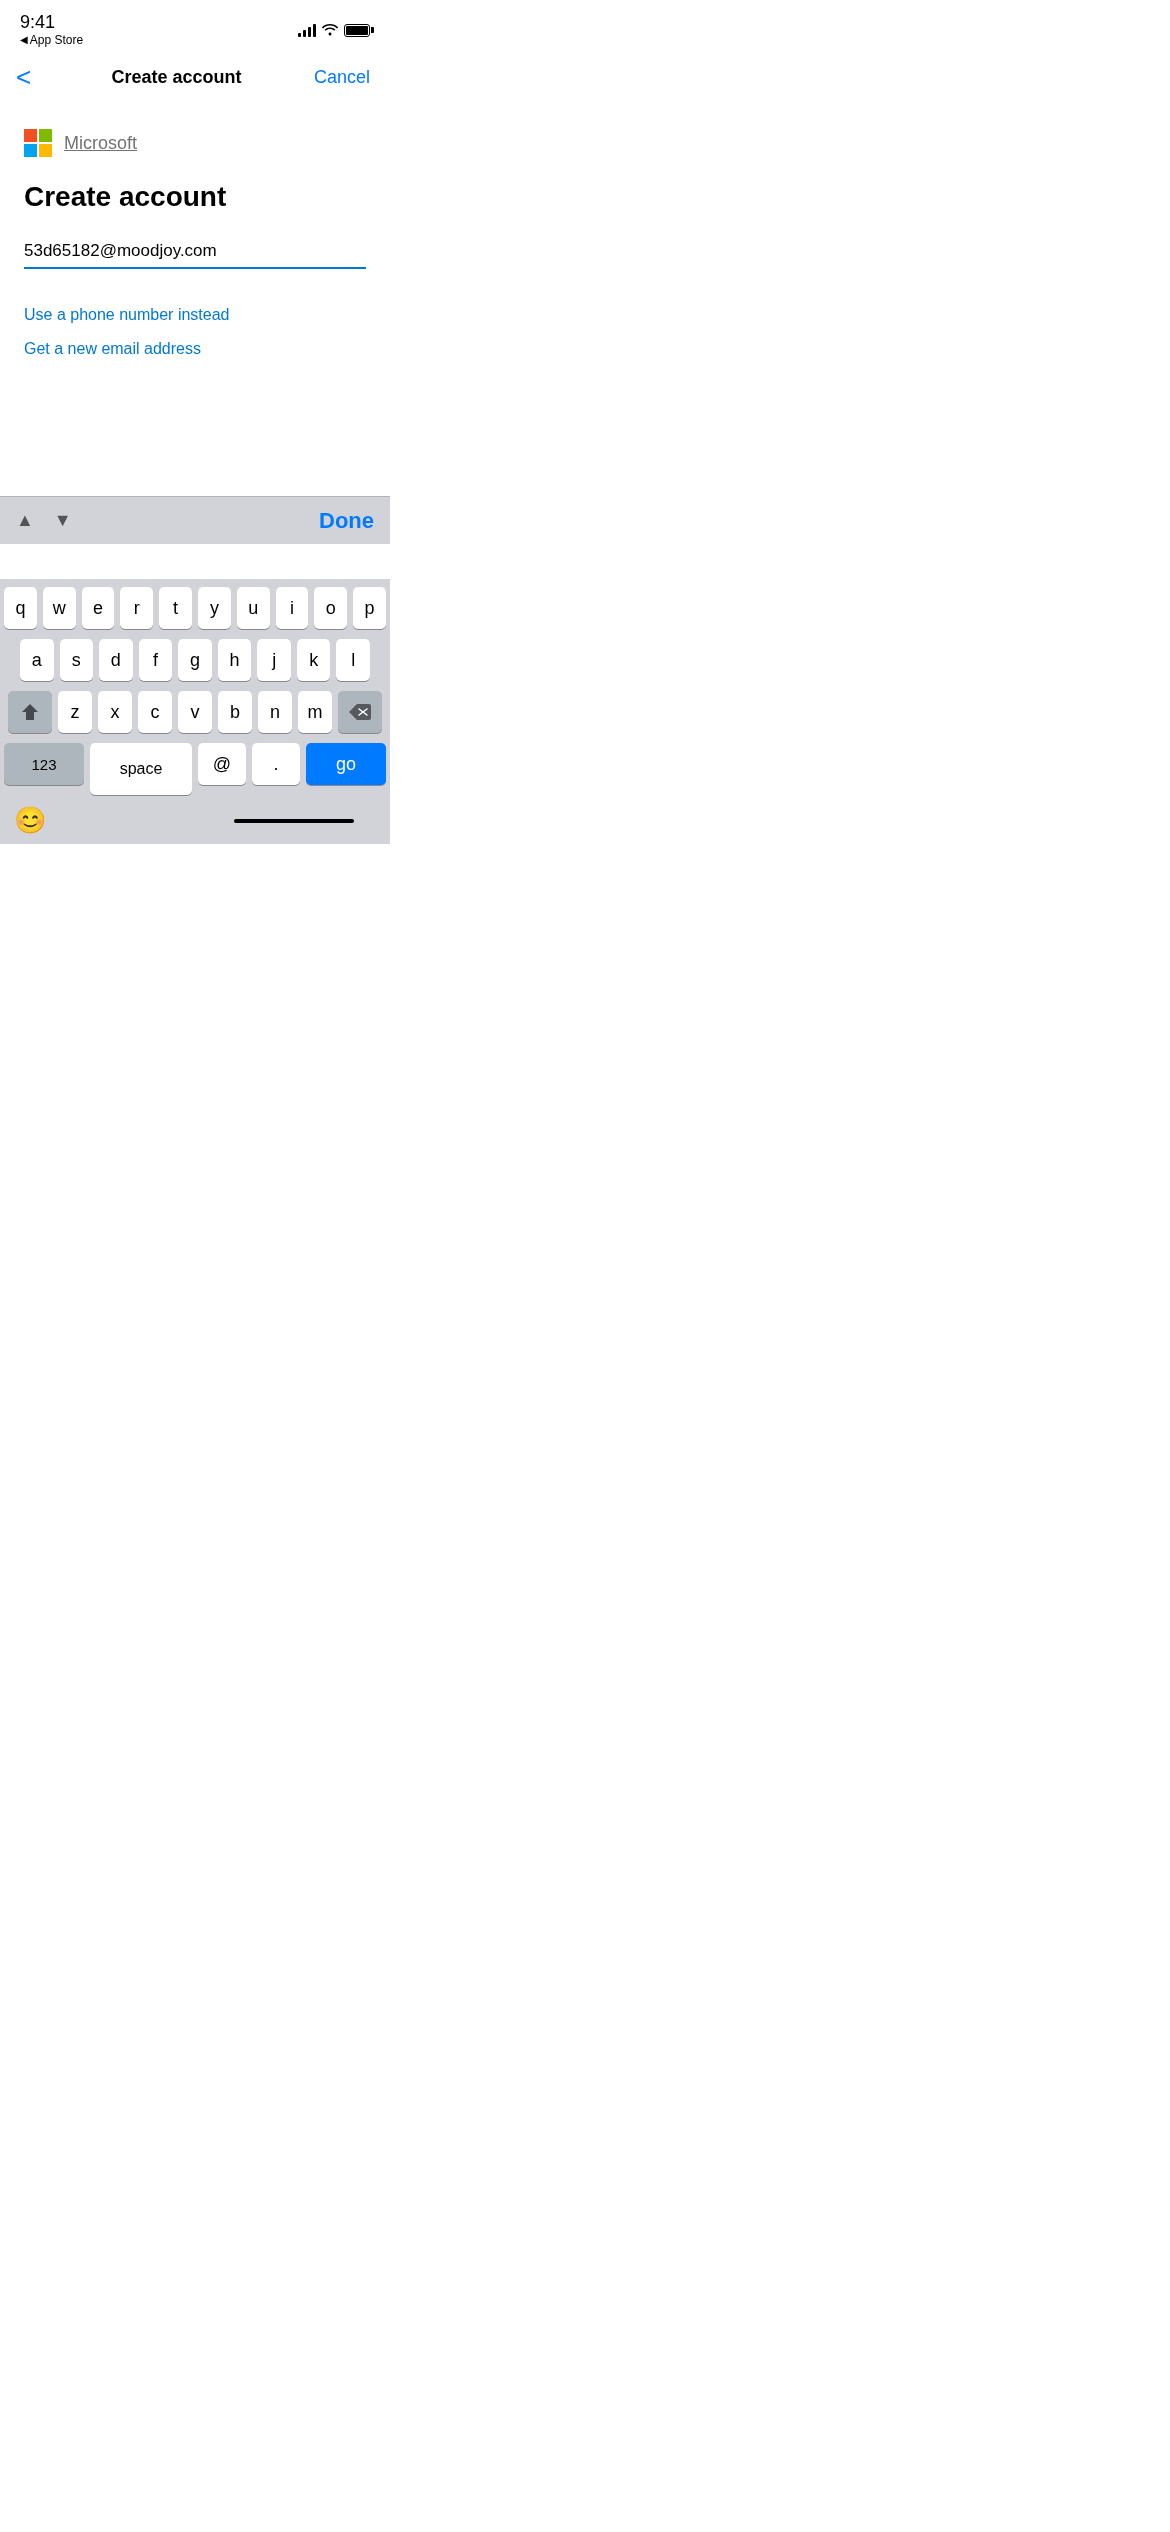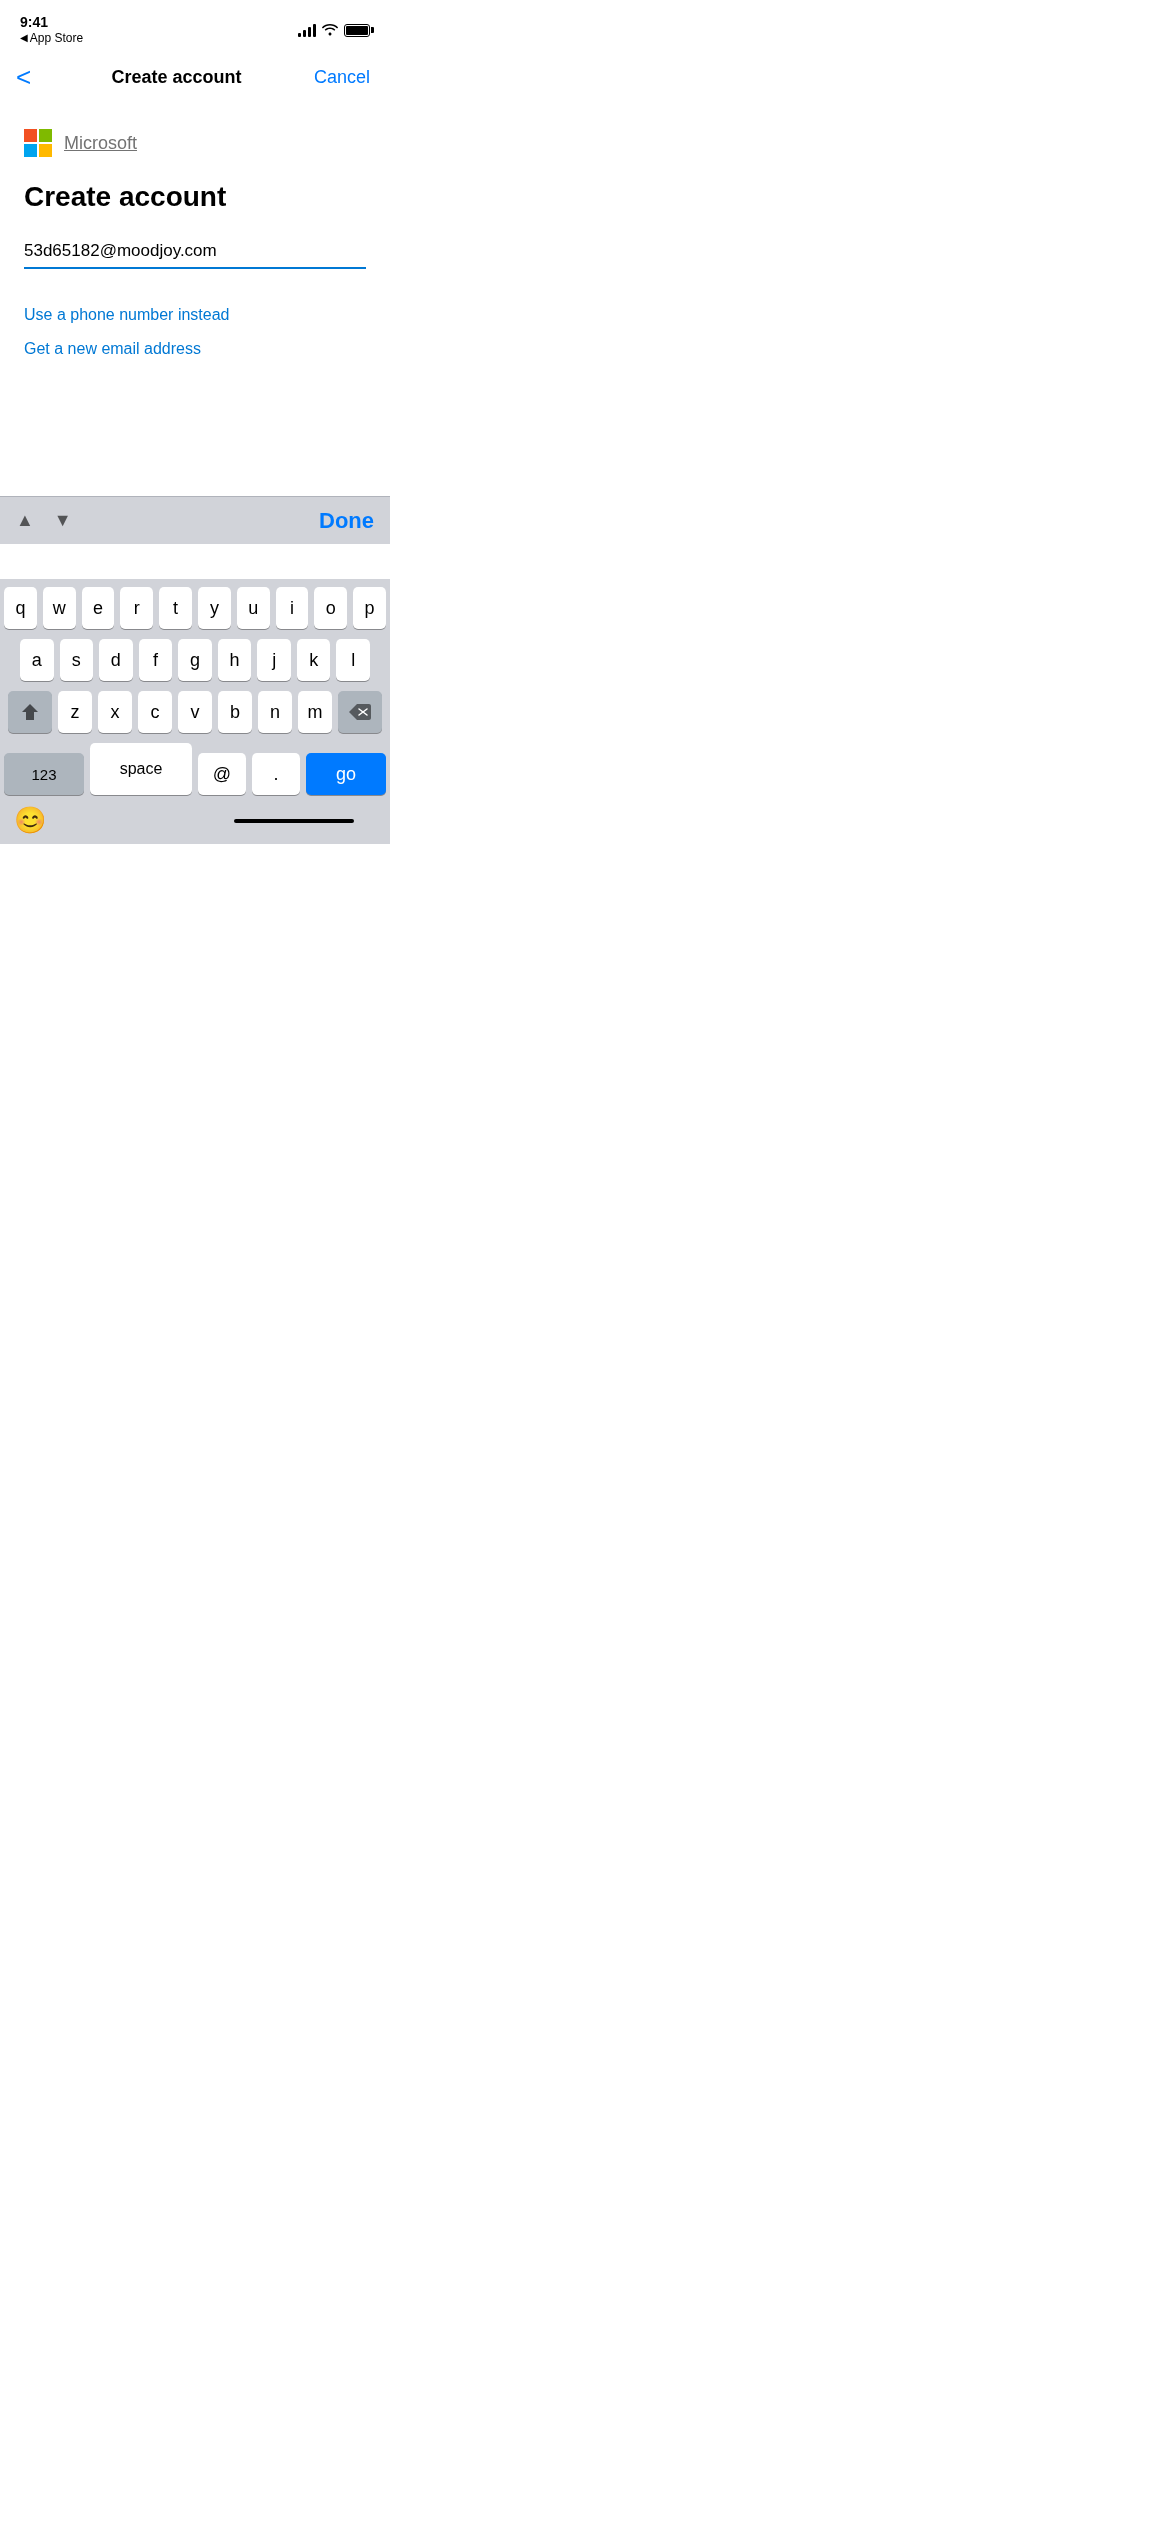--- a/index.html
+++ b/index.html
@@ -22,22 +22,22 @@
       padding: 14px 20px 4px 20px;
       height: 50px;
     }
 
     .status-left {
       display: flex;
       flex-direction: column;
     }
 
     .status-time {
-      font-size: 14px;
-      font-weight: 700;
+      font-size: 18px;
+      font-weight: 400;
       color: #000;
       line-height: 1.1;
     }
 
     .status-appstore {
       font-size: 12px;
       color: #000;
       display: flex;
       align-items: center;
       gap: 2px;
@@ -350,21 +350,21 @@
       box-shadow: 0 1px 0 rgba(0,0,0,0.35);
       width: 44px;
       min-width: 44px;
     }
 
     .kb-bottom-row {
       display: flex;
       justify-content: center;
       gap: 6px;
       margin-bottom: 6px;
-      align-items: flex-end;
+      align-items: flex-start;
     }
 
     .kb-emoji-row {
       display: flex;
       justify-content: flex-start;
       padding: 4px 10px;
       align-items: center;
     }
 
     .home-indicator {

